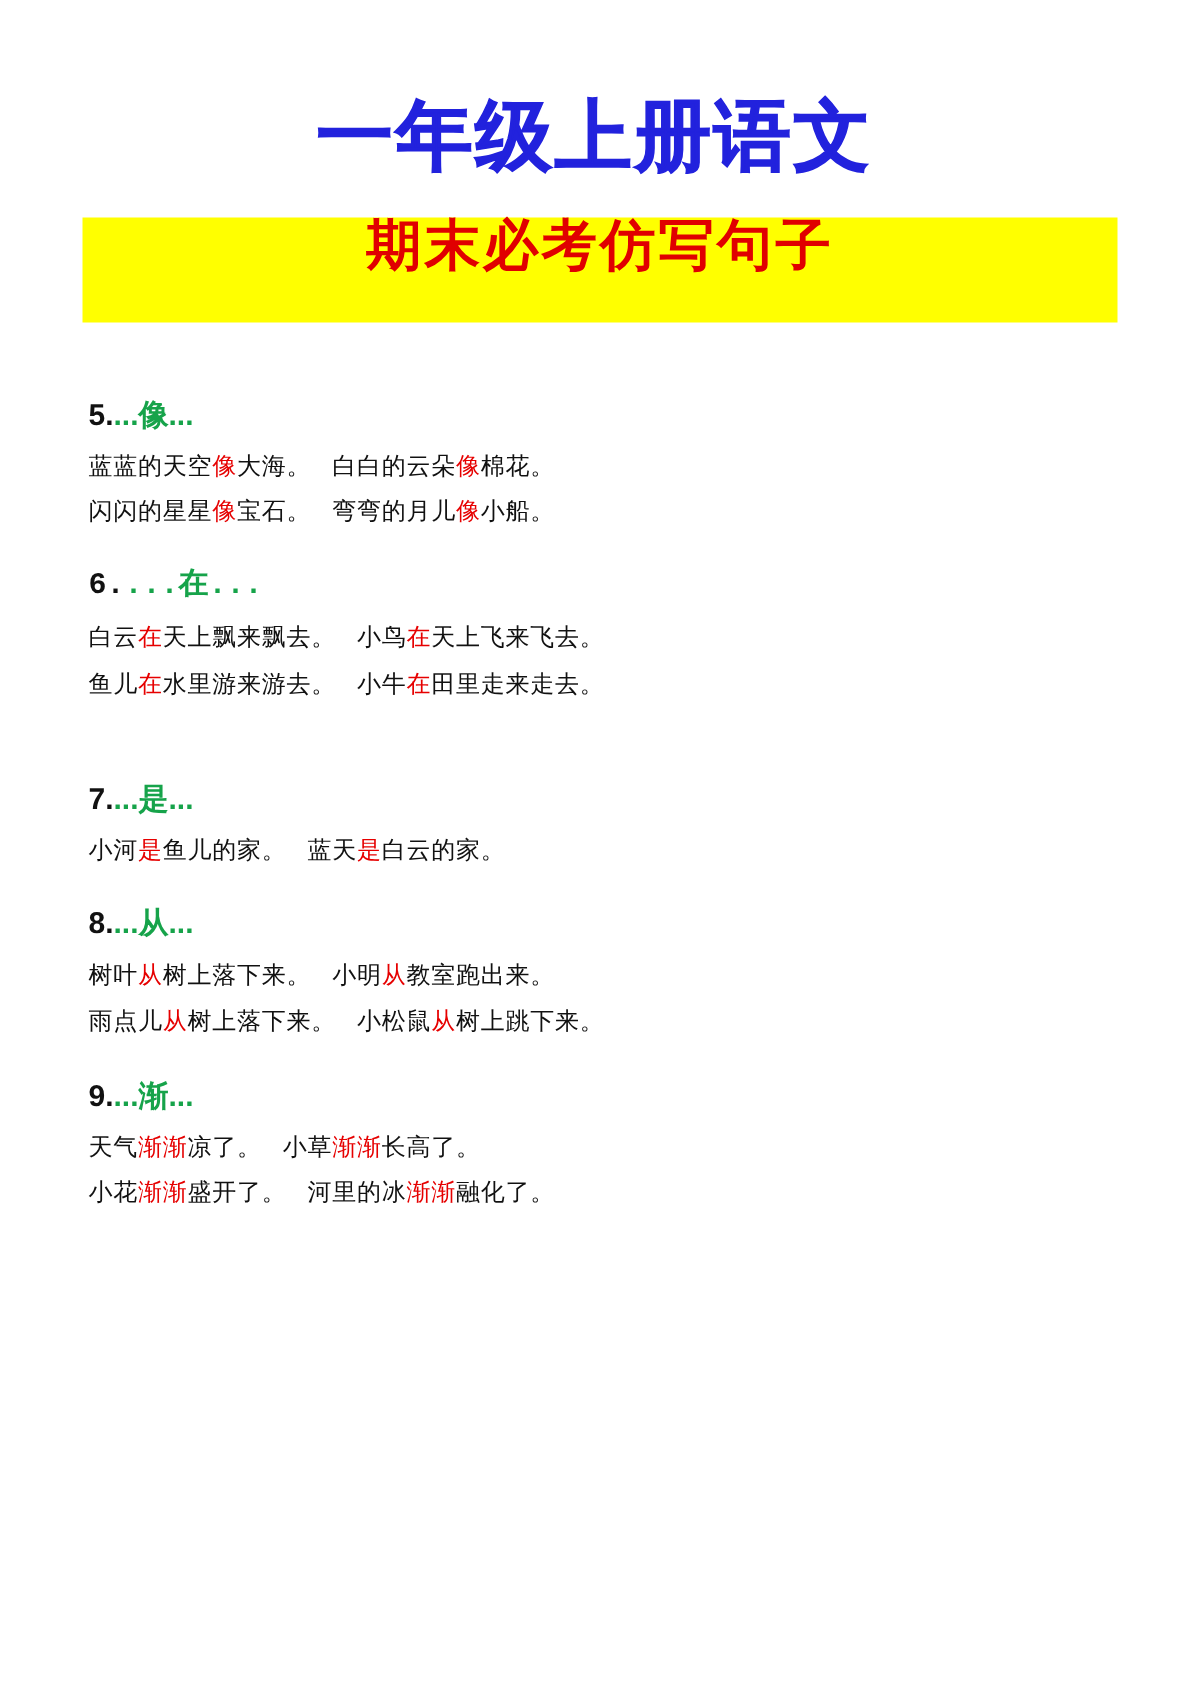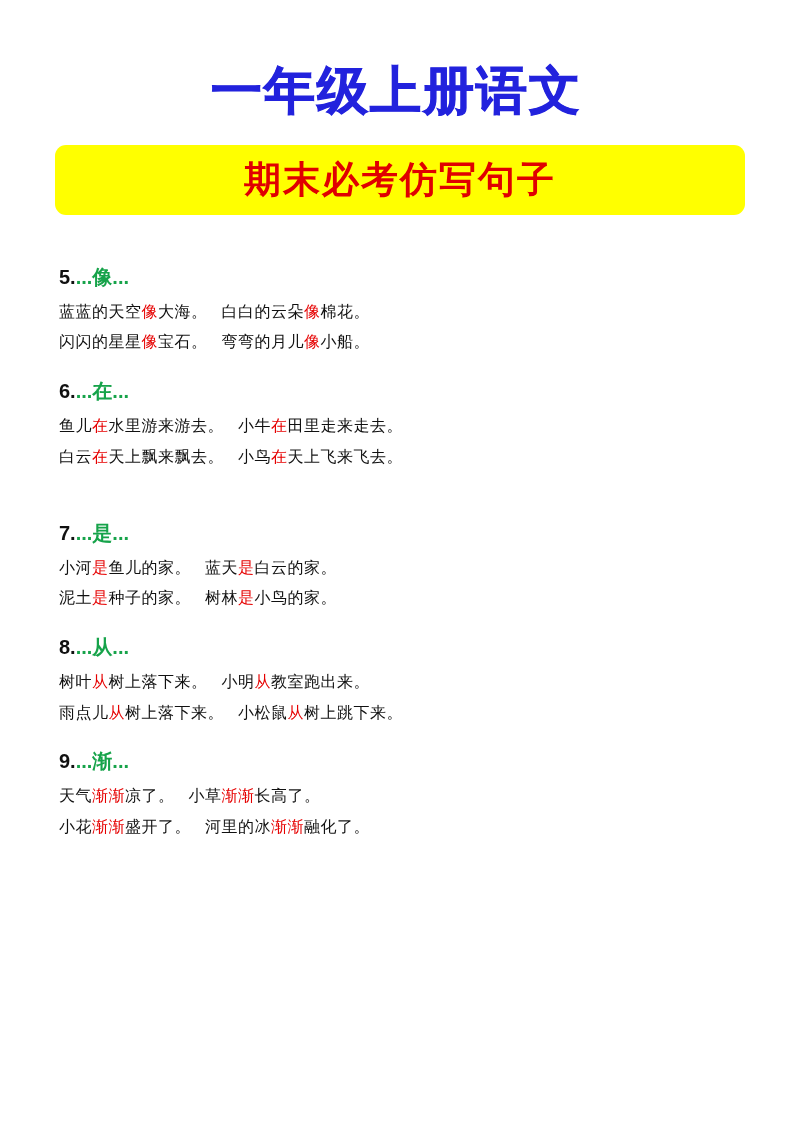--- a/index.html
+++ b/index.html
@@ -31,40 +31,39 @@
     color: #2222dd;
     -webkit-text-stroke: 1px #2222dd;
     line-height: 1.15;
   }
   .subtitle-band {
     margin: 24px auto 0 auto;
     width: 690px;
     height: 70px;
     background: #ffff00;
     display: flex;
-    align-items: center;
     justify-content: center;
-    border-radius: 11px;
   }
   .subtitle-text {
     font-size: 37px;
     font-weight: bold;
     color: #e00000;
     letter-spacing: 2px;
     line-height: 1;
   }
   .content {
     margin-top: 44px;
     padding: 0 4px;
   }
   .group {
     margin-bottom: 15px;
   }
   .group.gap-large {
     margin-bottom: 42px;
+    font-family: Liberation Mono, monospace;
   }
   .group-heading {
     font-size: 20px;
     font-weight: bold;
     line-height: 1.8;
     color: #111111;
     margin-bottom: 2px;
   }
   .group-heading .num {
     color: #111111;
@@ -98,27 +97,26 @@
   </div>
 
   <div class="content" id="groups-container">
       <div class="group">
         <div class="group-heading"><span class="num">5.</span><span class="kw">...像...</span></div>
         <div class="sentence-line"><span class="">蓝蓝的天空</span><span class="hl">像</span><span class="">大海。</span><span class="sp"></span><span class="">白白的云朵</span><span class="hl">像</span><span class="">棉花。</span></div>
         <div class="sentence-line"><span class="">闪闪的星星</span><span class="hl">像</span><span class="">宝石。</span><span class="sp"></span><span class="">弯弯的月儿</span><span class="hl">像</span><span class="">小船。</span></div>
       </div>
       <div class="group gap-large">
         <div class="group-heading"><span class="num">6.</span><span class="kw">...在...</span></div>
+        <div class="sentence-line"><span class="">白云</span><span class="hl">在</span><span class="">天上飘来飘去。</span><span class="sp"></span><span class="">小鸟</span><span class="hl">在</span><span class="">天上飞来飞去。</span></div>
         <div class="sentence-line"><span class="">鱼儿</span><span class="hl">在</span><span class="">水里游来游去。</span><span class="sp"></span><span class="">小牛</span><span class="hl">在</span><span class="">田里走来走去。</span></div>
-        <div class="sentence-line"><span class="">白云</span><span class="hl">在</span><span class="">天上飘来飘去。</span><span class="sp"></span><span class="">小鸟</span><span class="hl">在</span><span class="">天上飞来飞去。</span></div>
       </div>
       <div class="group">
         <div class="group-heading"><span class="num">7.</span><span class="kw">...是...</span></div>
         <div class="sentence-line"><span class="">小河</span><span class="hl">是</span><span class="">鱼儿的家。</span><span class="sp"></span><span class="">蓝天</span><span class="hl">是</span><span class="">白云的家。</span></div>
-        <div class="sentence-line"><span class="">泥土</span><span class="hl">是</span><span class="">种子的家。</span><span class="sp"></span><span class="">树林</span><span class="hl">是</span><span class="">小鸟的家。</span></div>
       </div>
       <div class="group">
         <div class="group-heading"><span class="num">8.</span><span class="kw">...从...</span></div>
         <div class="sentence-line"><span class="">树叶</span><span class="hl">从</span><span class="">树上落下来。</span><span class="sp"></span><span class="">小明</span><span class="hl">从</span><span class="">教室跑出来。</span></div>
         <div class="sentence-line"><span class="">雨点儿</span><span class="hl">从</span><span class="">树上落下来。</span><span class="sp"></span><span class="">小松鼠</span><span class="hl">从</span><span class="">树上跳下来。</span></div>
       </div>
       <div class="group">
         <div class="group-heading"><span class="num">9.</span><span class="kw">...渐...</span></div>
         <div class="sentence-line"><span class="">天气</span><span class="hl">渐渐</span><span class="">凉了。</span><span class="sp"></span><span class="">小草</span><span class="hl">渐渐</span><span class="">长高了。</span></div>
         <div class="sentence-line"><span class="">小花</span><span class="hl">渐渐</span><span class="">盛开了。</span><span class="sp"></span><span class="">河里的冰</span><span class="hl">渐渐</span><span class="">融化了。</span></div>

